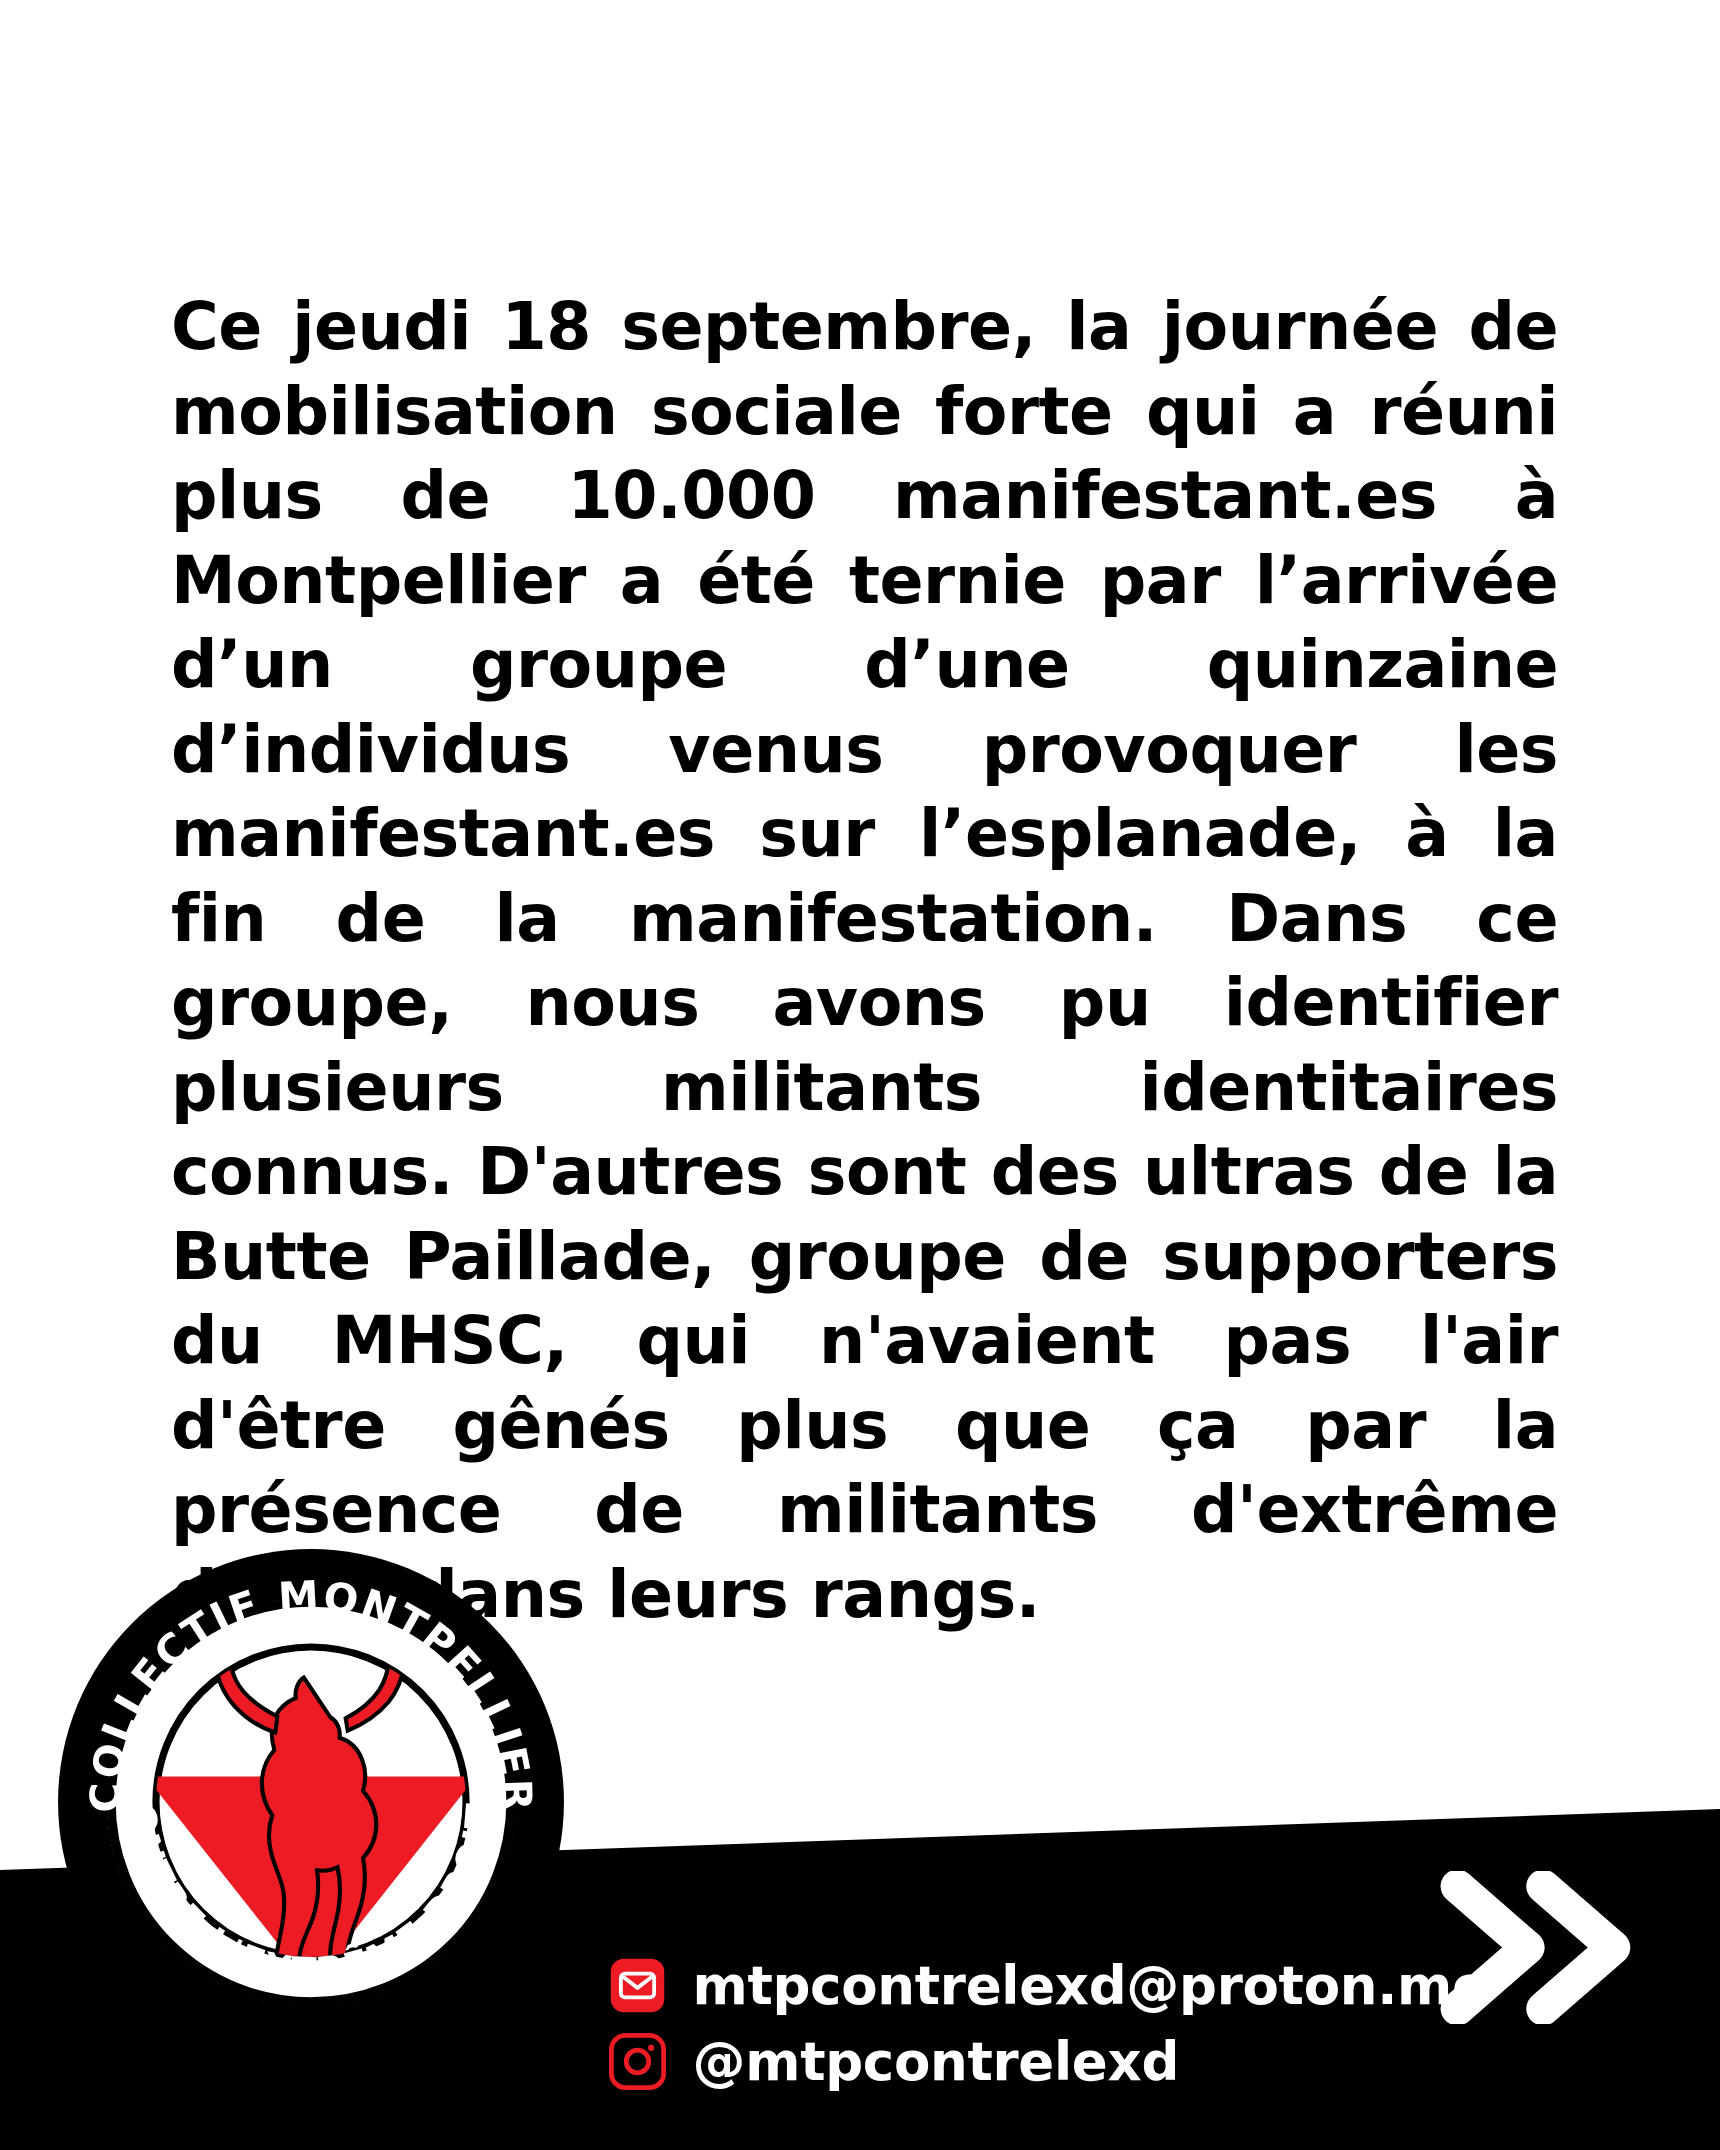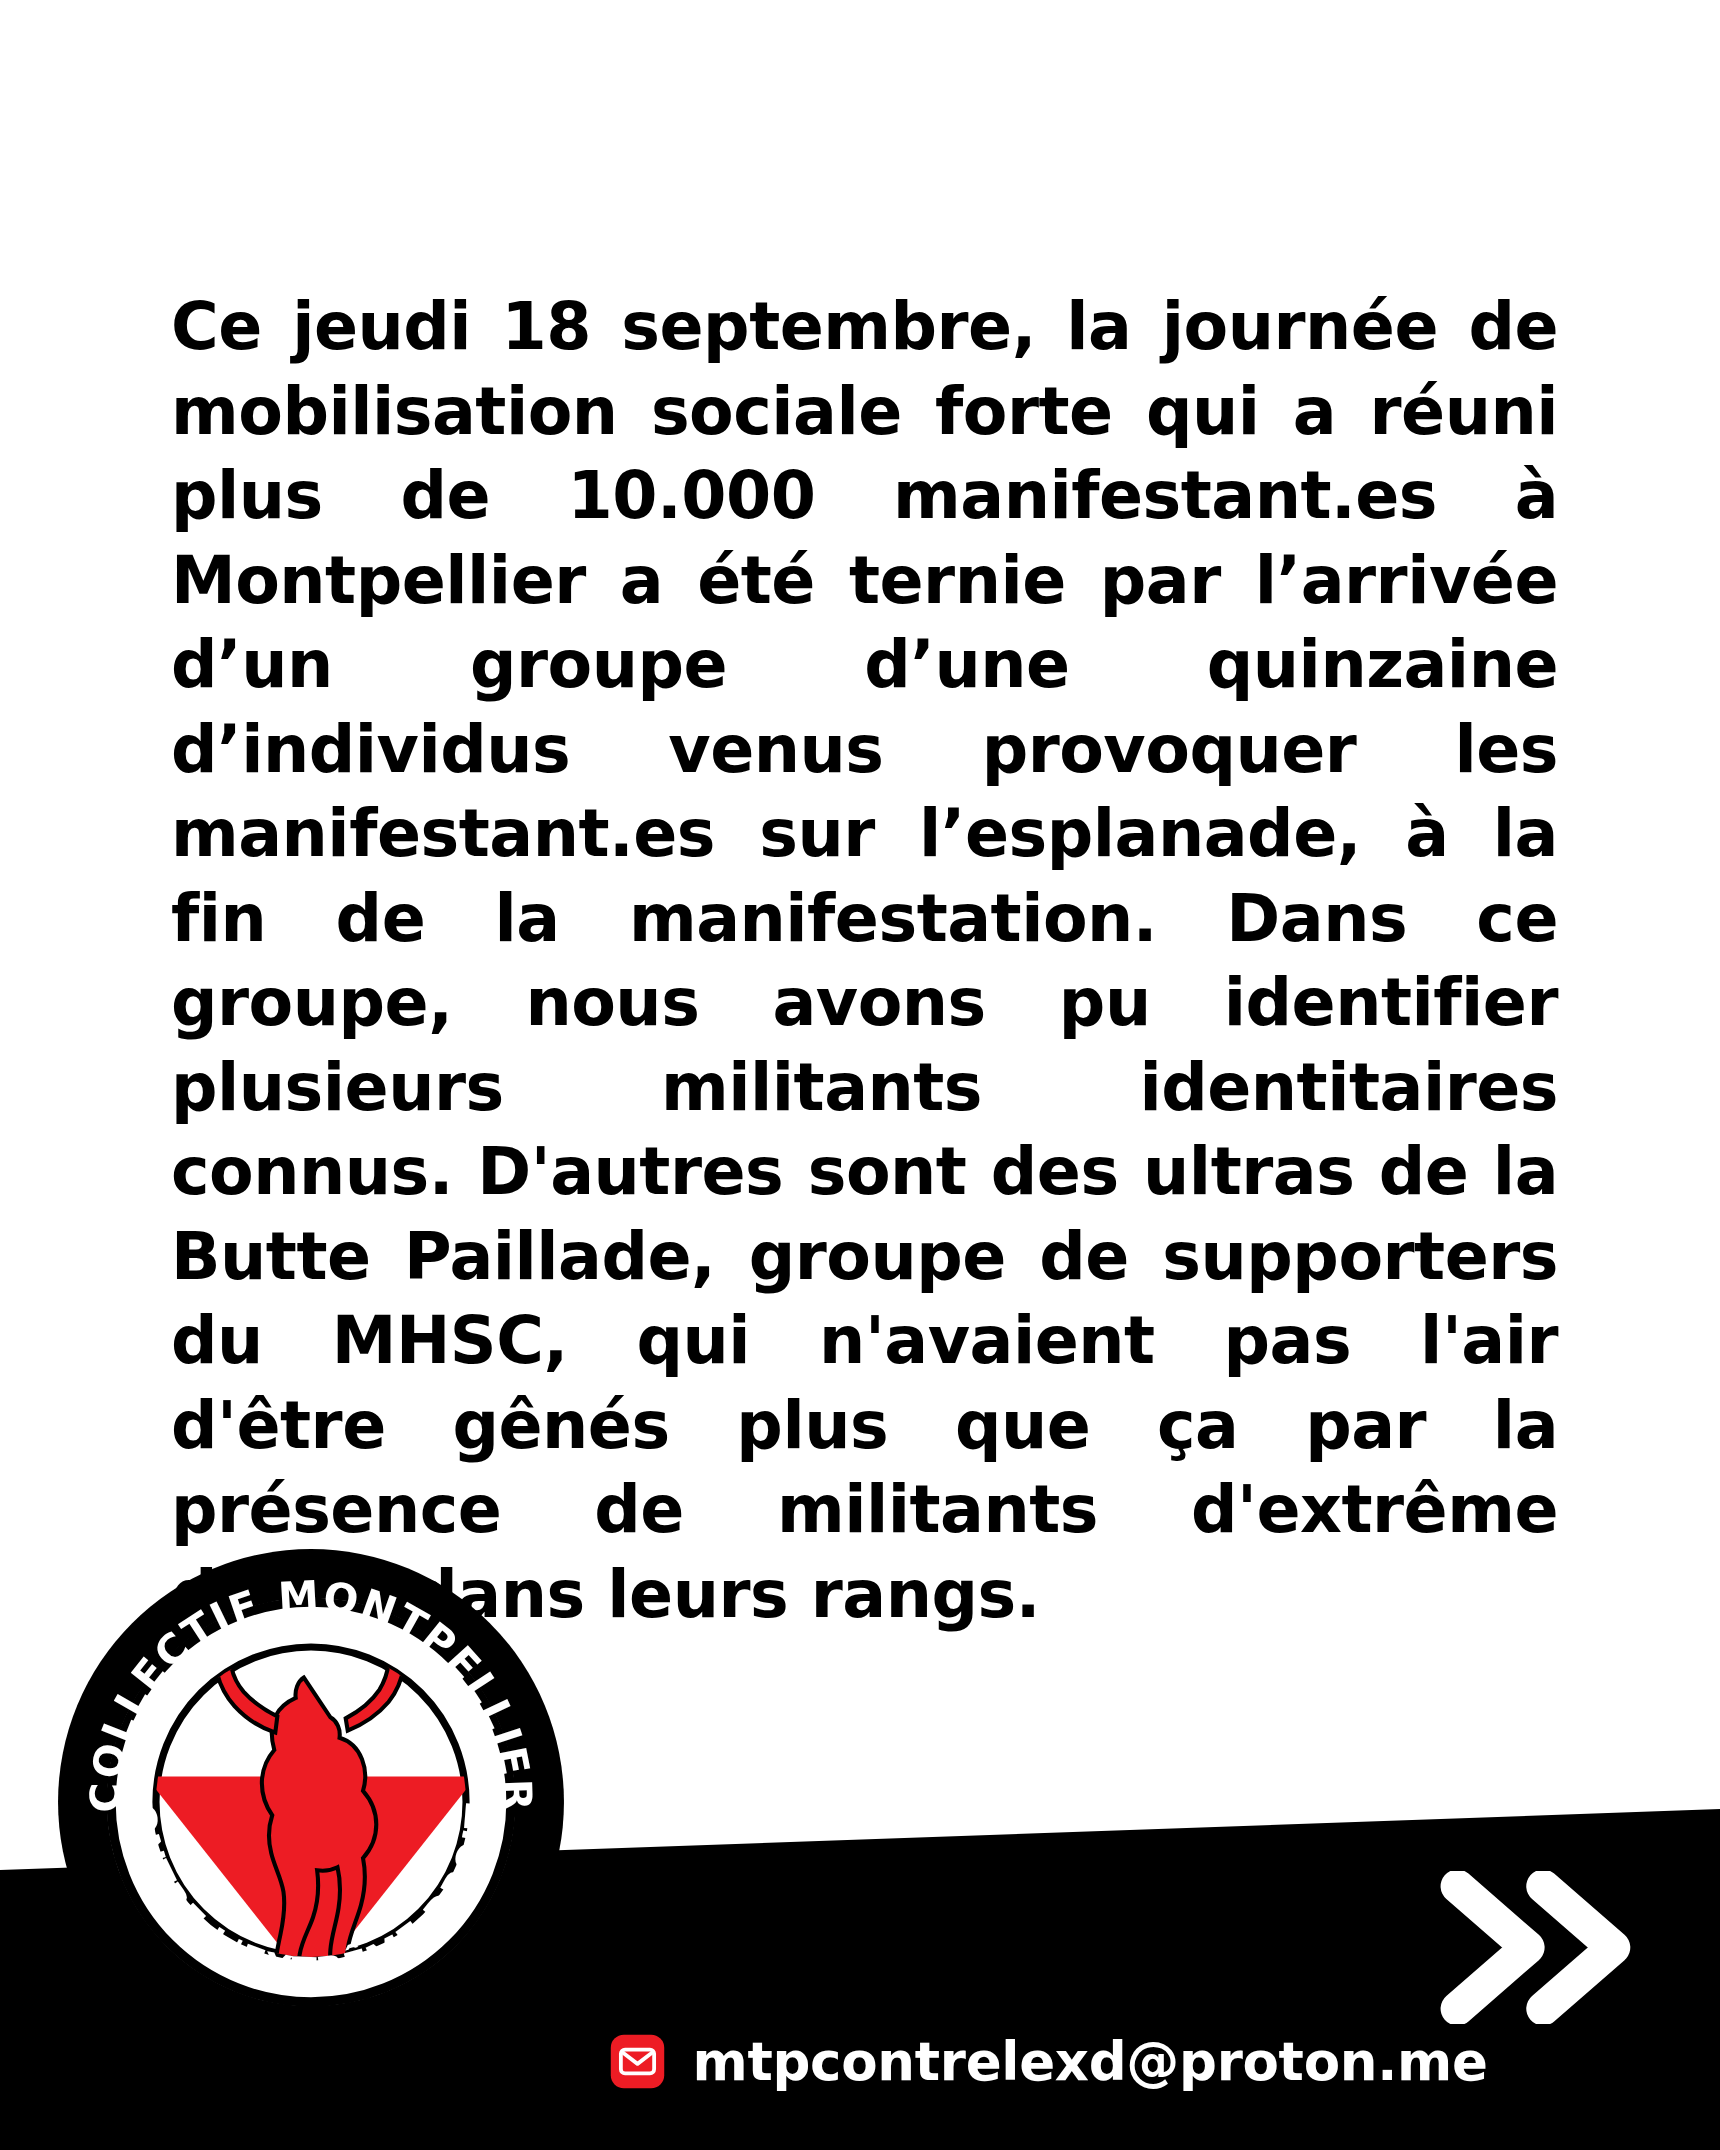--- a/index.html
+++ b/index.html
@@ -157,20 +157,30 @@
     <span class="contact-icon">
       <svg width="57" height="57" viewBox="0 0 48 48" xmlns="http://www.w3.org/2000/svg">
         <rect x="1.5" y="1.5" width="45" height="45" rx="11" fill="#ED1C24"></rect>
         <rect x="10" y="14" width="28" height="20" rx="3.5" fill="none" stroke="#ffffff" stroke-width="3.2"></rect>
         <path d="M11 16 L24 26 L37 16" fill="none" stroke="#ffffff" stroke-width="3.2" stroke-linecap="round" stroke-linejoin="round"></path>
       </svg>
     </span>
     <span class="contact-text">mtpcontrelexd@proton.me</span>
   </div>
 
+  <div class="contact-row">
+    <span class="contact-icon">
+      <svg width="57" height="57" viewBox="0 0 48 48" xmlns="http://www.w3.org/2000/svg">
+        <rect x="2" y="2" width="44" height="44" rx="12" fill="none" stroke="#ED1C24" stroke-width="4"></rect>
+        <circle cx="24" cy="24" r="9.5" fill="none" stroke="#ED1C24" stroke-width="4"></circle>
+        <circle cx="35.5" cy="12.5" r="2.6" fill="#ED1C24"></circle>
+      </svg>
+    </span>
+    <span class="contact-text">@mtpcontrelexd</span>
+  </div>
 
 </div>
 
 <div class="chevrons">
   <svg viewBox="0 0 130 100" xmlns="http://www.w3.org/2000/svg">
     <path d="M12 10 L58 50 L12 90" fill="none" stroke="#ffffff" stroke-width="22" stroke-linecap="round" stroke-linejoin="round"></path>
     <path d="M68 10 L114 50 L68 90" fill="none" stroke="#ffffff" stroke-width="22" stroke-linecap="round" stroke-linejoin="round"></path>
   </svg>
 </div>
 

